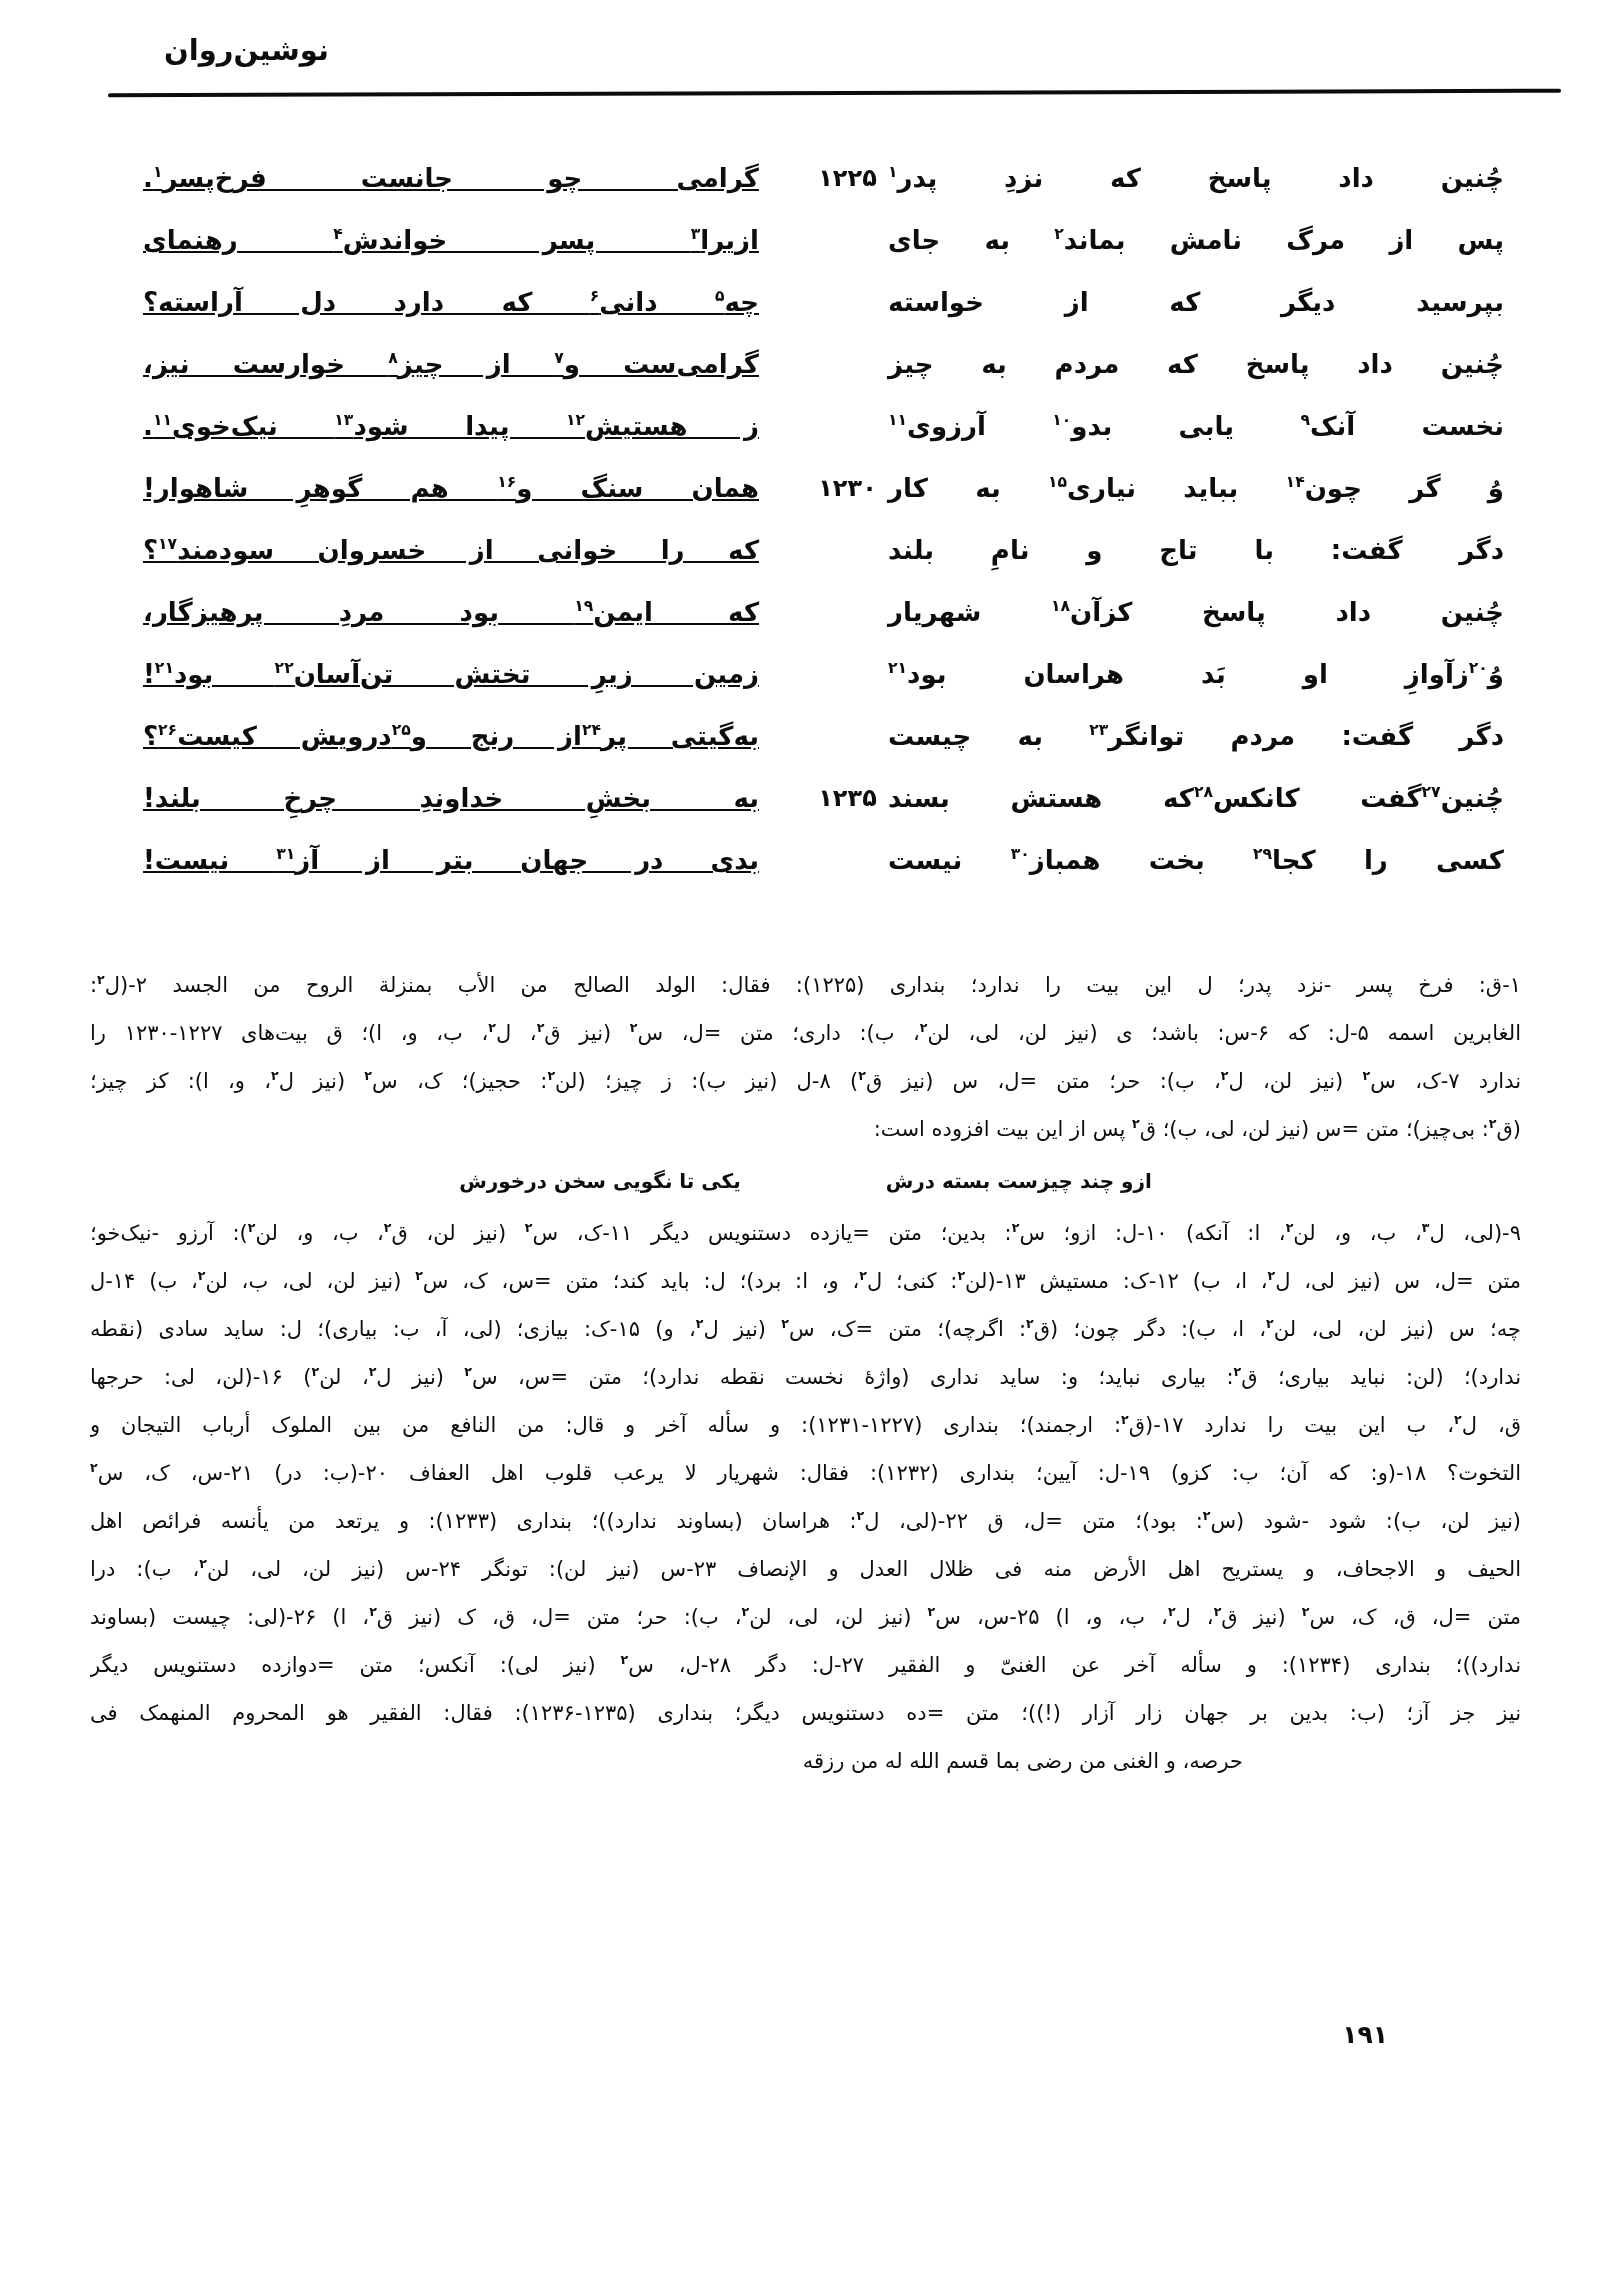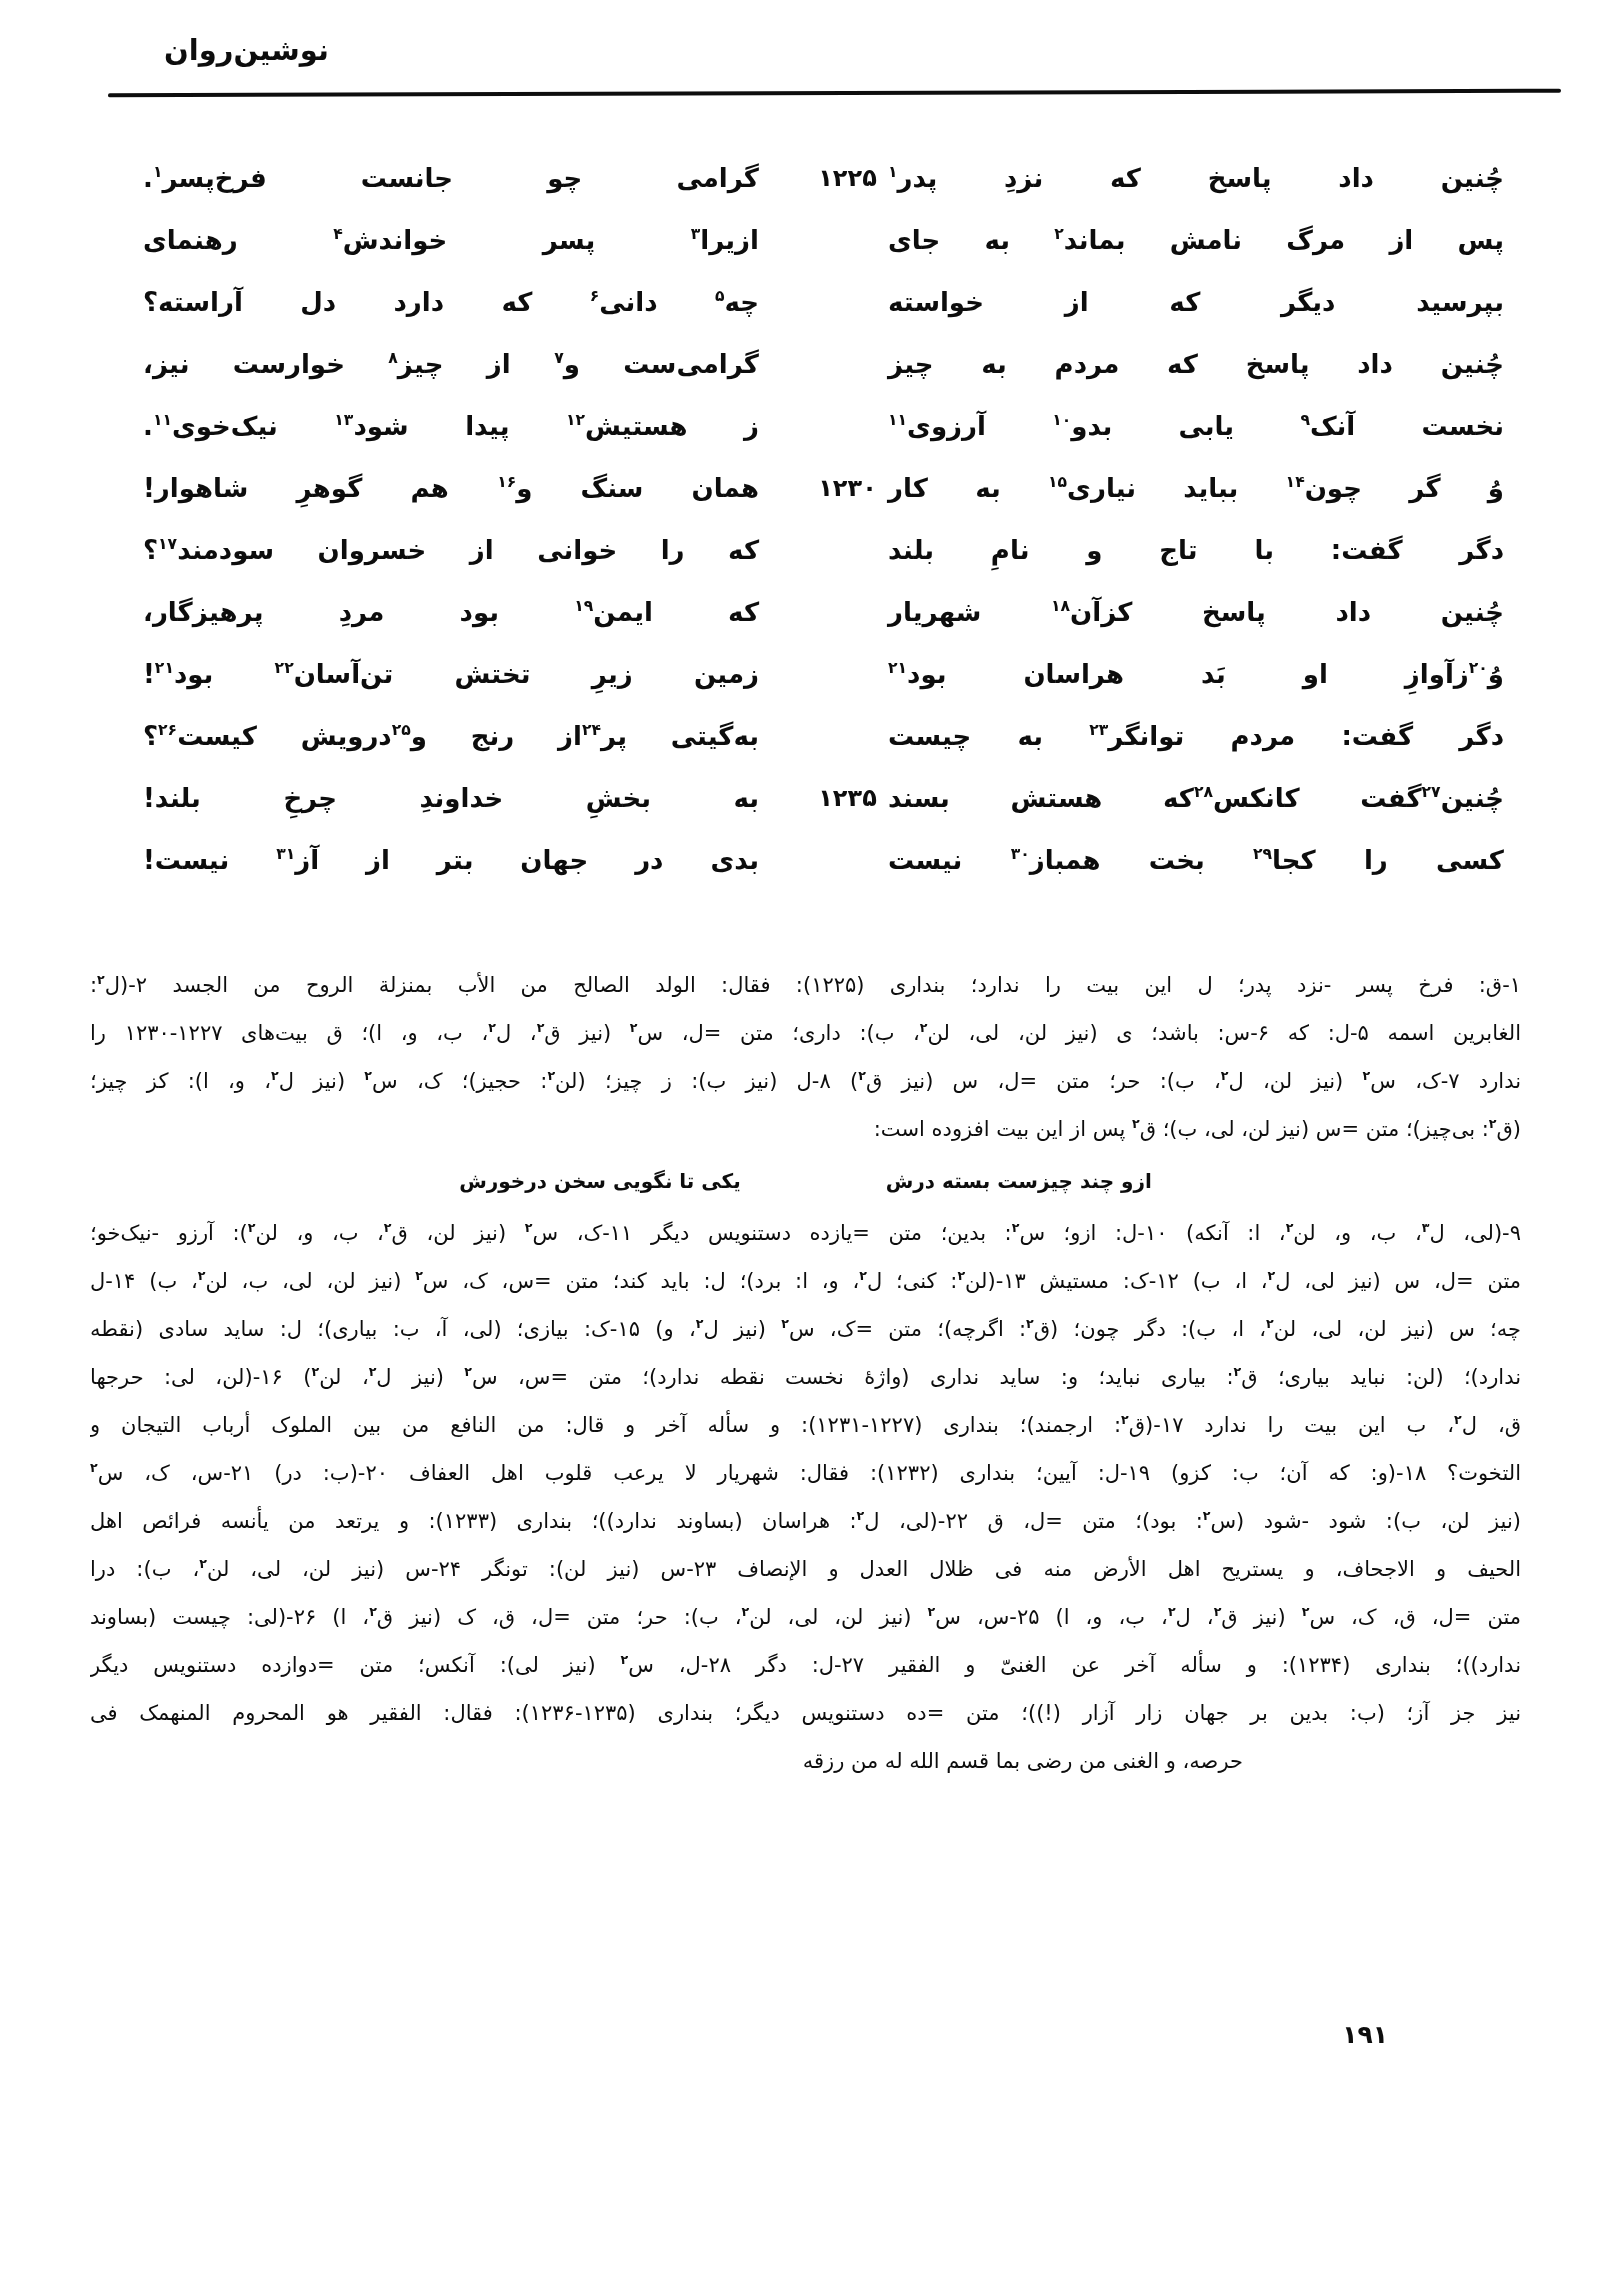--- a/index.html
+++ b/index.html
@@ -42,21 +42,21 @@
     white-space:nowrap0;
   }
   .mesra sup, .app-line sup, .app-verse sup{
     font-size:0.60em;vertical-align:super;line-height:0;font-weight:bold;
   }
   .mesra.h1{width:620px;}
   .vnum{
     width:81px;flex:0 0 81px;
     font-size:24px;font-weight:bold;text-align:center;
   }
-  .mesra.h2{width:620px;margin-right:48px;}
+  .mesra.h2{width:620px;margin-right:48px;text-decoration:underline;}
 
   
   .apparatus{
     position:absolute;top:961px;left:90px;width:1431px;
     direction:rtl;
   }
   .app-line{
     font-size:21px;line-height:48px;height:48px;
     text-align:justify;text-align-last:justify;
     white-space:nowrap;overflow:hidden;

